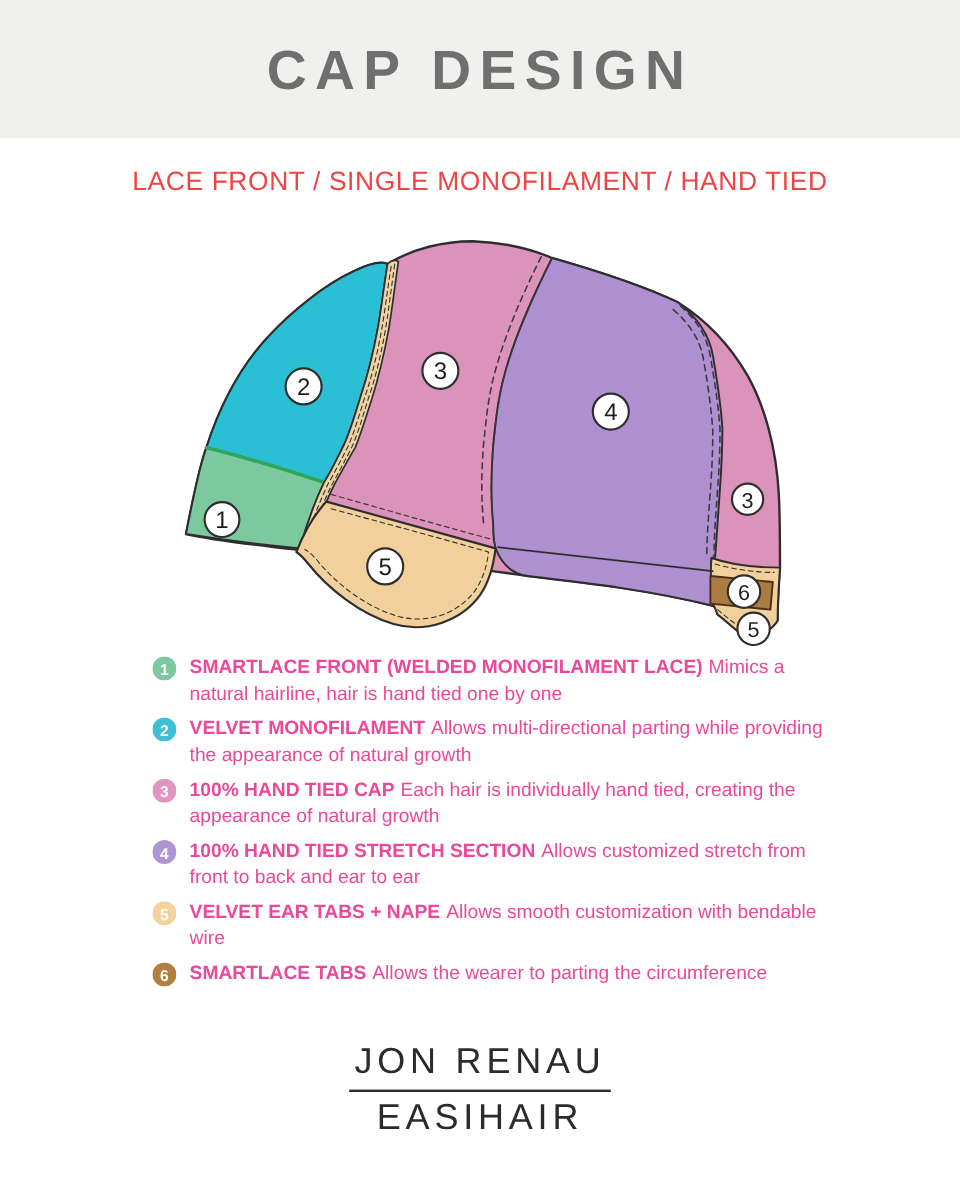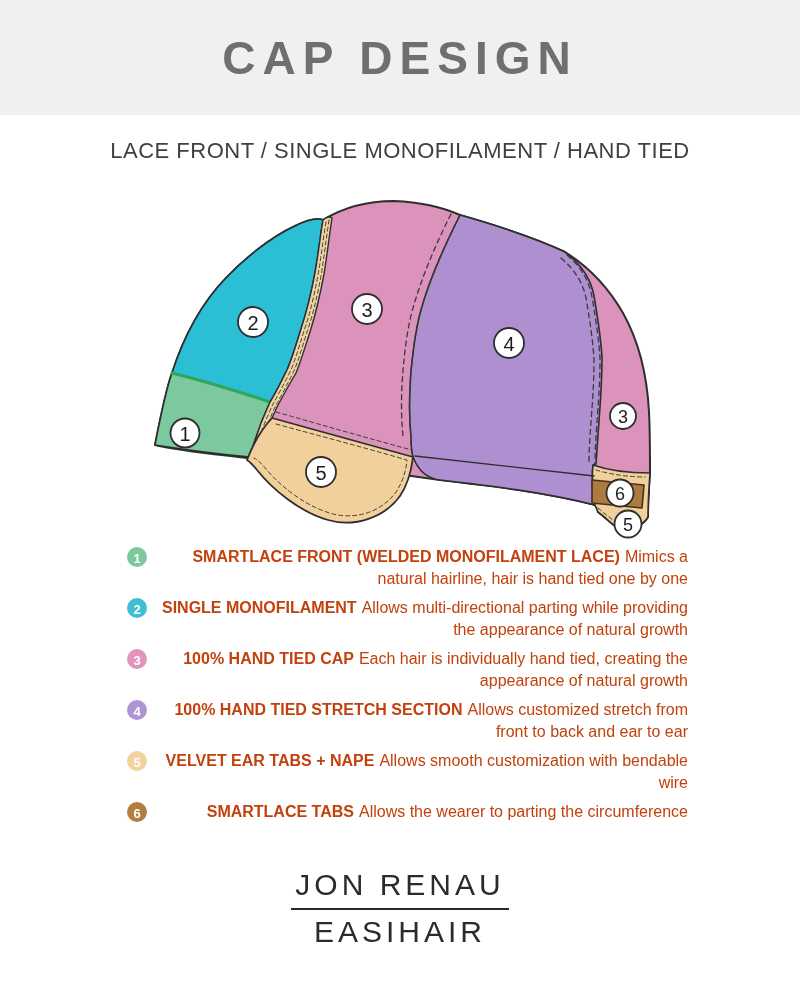--- a/index.html
+++ b/index.html
@@ -2,28 +2,28 @@
 <html><head>
 <meta charset="utf-8">
 <style>
   html,body{margin:0;padding:0;background:#ffffff;}
   .page{position:relative;width:800px;height:1000px;background:#ffffff;overflow:hidden;
         font-family:"Liberation Sans",sans-serif;text-decoration:underline;}
   .header-band{position:absolute;left:0;top:0;width:800px;height:115px;background:#F0F0EE;
         display:flex;align-items:center;justify-content:center;}
   .header-title{font-size:46px;font-weight:bold;letter-spacing:7px;color:#6F6F6F;}
   .subtitle{position:absolute;left:0;top:138px;width:800px;text-align:center;
-        font-size:22px;letter-spacing:0.5px;color:#404040;font-weight:normal;}
+        font-size:22px;letter-spacing:0.5px;color:#ef4444;font-weight:normal;}
   .diagram-svg{position:absolute;left:130px;top:190px;}
   svg text.badge-num{font-family:"Liberation Sans",sans-serif;fill:#1d1d1d;}
   .legend{position:absolute;left:127px;top:546px;width:566px;}
   .legend-item{display:flex;align-items:flex-start;margin-bottom:7px;}
   .legend-badge{flex:0 0 20px;margin-top:1px;}
   .legend-badge text{font-family:"Liberation Sans",sans-serif;font-weight:bold;fill:#ffffff;}
-  .legend-text{margin-left:11px;font-size:16px;line-height:22px;color:#c2410c;width:530px;text-align:right;}
+  .legend-text{margin-left:11px;font-size:16px;line-height:22px;color:#ec4899;width:530px;}
   .legend-label{font-weight:bold;}
   .legend-desc{margin-left:5px;}
   .brand{position:absolute;left:0;top:868px;width:800px;text-align:center;color:#2B2B2B;}
   .brand-line1{font-size:30px;letter-spacing:4px;}
   .brand-rule{width:218px;height:2px;background:#2B2B2B;margin:6px auto 5px auto;}
   .brand-line2{font-size:30px;letter-spacing:4px;}
 </style>
 </head>
 <body>
 
@@ -144,21 +144,21 @@
         <span class="legend-label">SMARTLACE FRONT (WELDED MONOFILAMENT LACE)</span><span class="legend-desc">Mimics a natural hairline, hair is hand tied one by one</span>
       </div>
     </div>
 
     <div class="legend-item">
       <svg class="legend-badge" width="20" height="20">
         <circle cx="10" cy="10" r="10" fill="#3EC0D2"></circle>
         <text x="10" y="11" font-size="13" text-anchor="middle" dominant-baseline="central">2</text>
       </svg>
       <div class="legend-text">
-        <span class="legend-label">SINGLE MONOFILAMENT</span><span class="legend-desc">Allows multi-directional parting while providing the appearance of natural growth</span>
+        <span class="legend-label">VELVET MONOFILAMENT</span><span class="legend-desc">Allows multi-directional parting while providing the appearance of natural growth</span>
       </div>
     </div>
 
     <div class="legend-item">
       <svg class="legend-badge" width="20" height="20">
         <circle cx="10" cy="10" r="10" fill="#E094BE"></circle>
         <text x="10" y="11" font-size="13" text-anchor="middle" dominant-baseline="central">3</text>
       </svg>
       <div class="legend-text">
         <span class="legend-label">100% HAND TIED CAP</span><span class="legend-desc">Each hair is individually hand tied, creating the appearance of natural growth</span>

